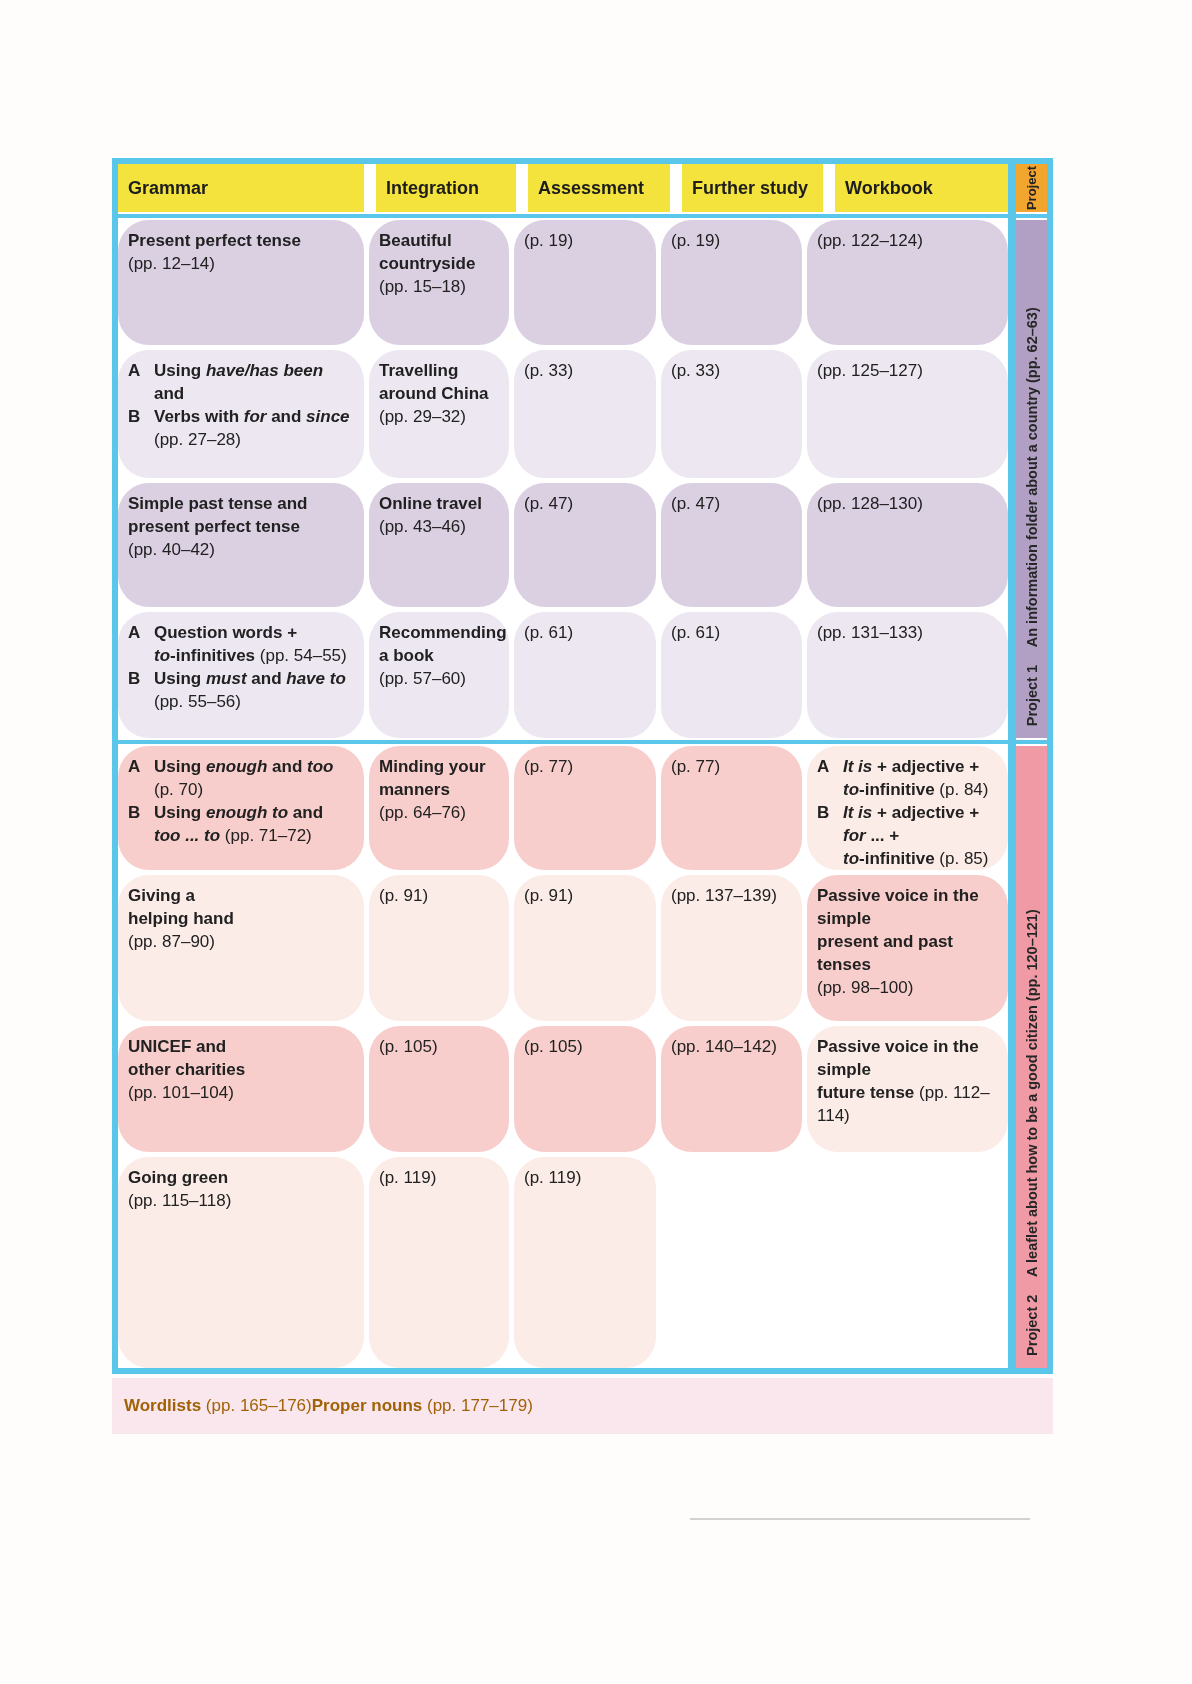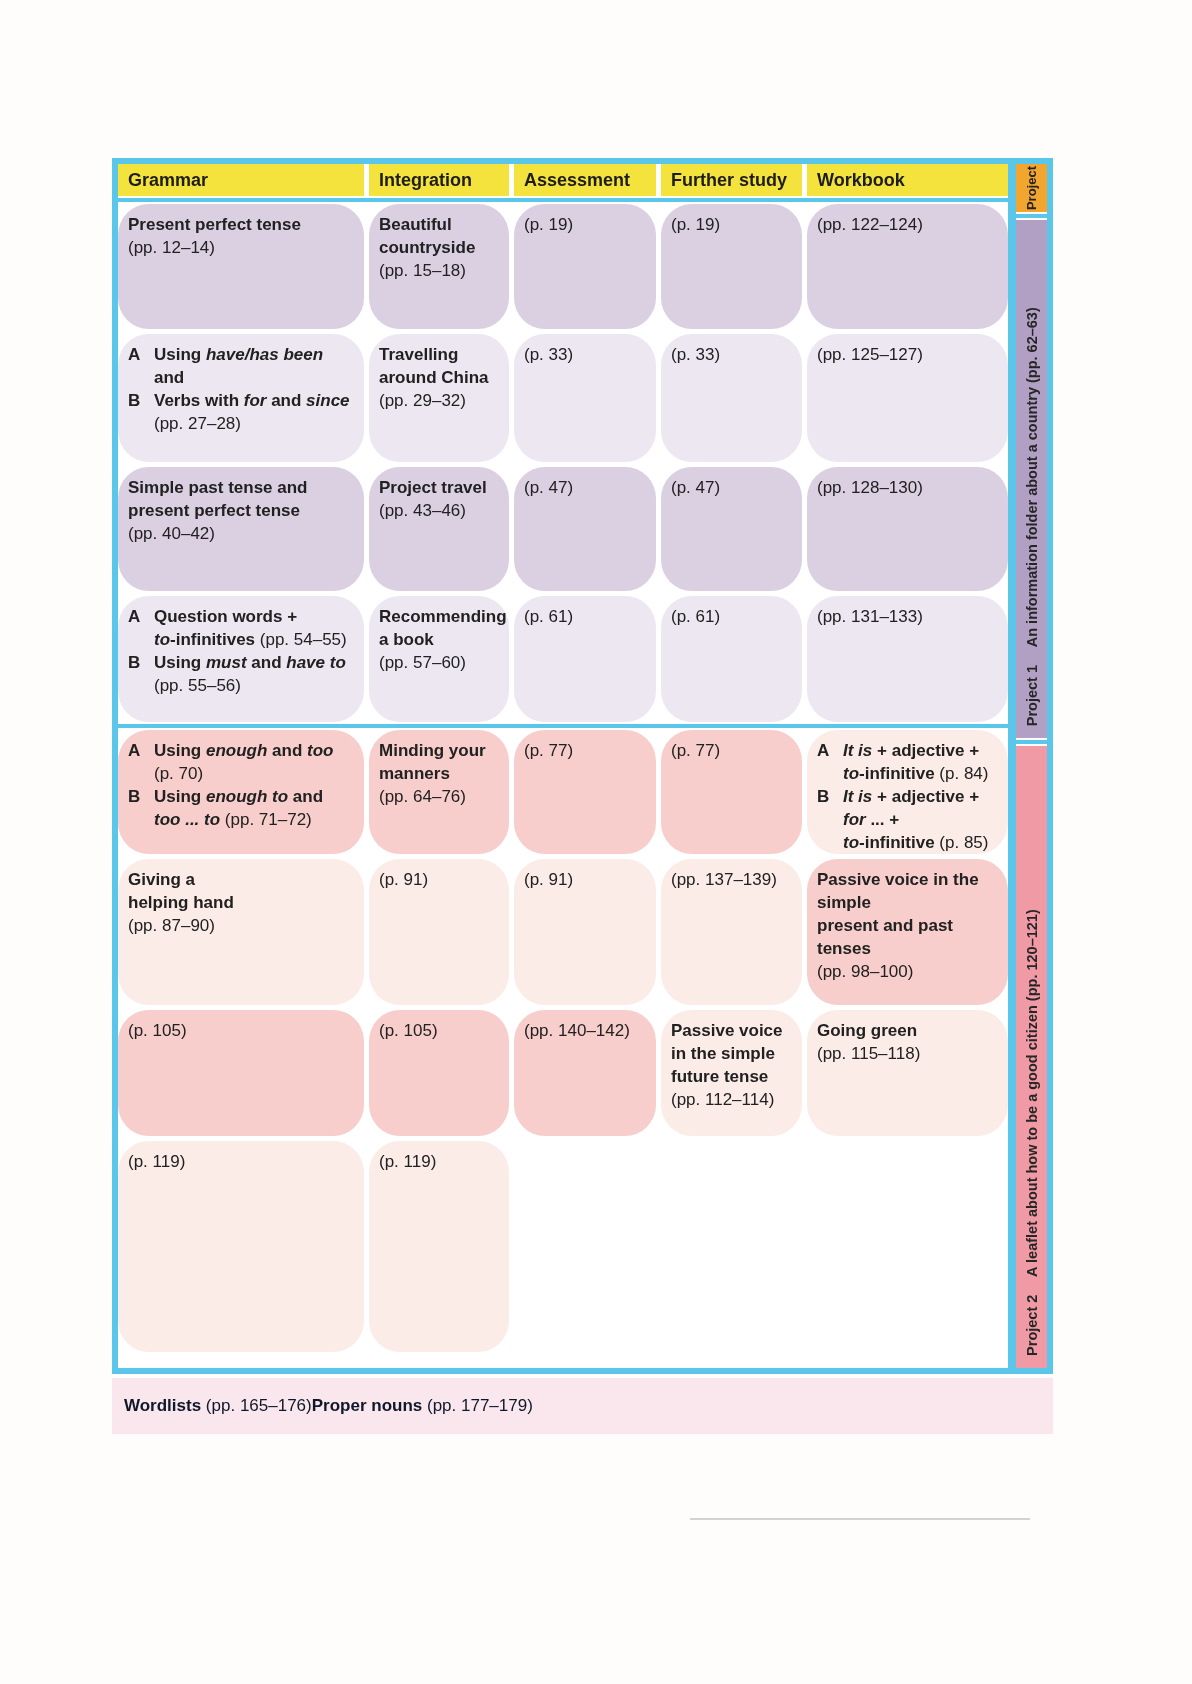--- a/index.html
+++ b/index.html
@@ -14,21 +14,21 @@
   .toc-table {
     position:absolute; left:112px; top:158px;
     display:flex;
     border:6px solid var(--border-cyan,#5ac6e9);
     background:#ffffff;
   }
   .main-area { width:890px; display:flex; flex-direction:column; background:#ffffff; }
   .header-grid {
     display:grid;
     grid-template-columns:246px 140px 142px 141px 201px;
-    gap:5px; height:32px; background:#ffffff;
+    gap:12px; height:48px; background:#ffffff;
   }
   .header-cell {
     background:var(--header-yellow,#f3e33c);
     display:flex; align-items:center;
     padding-left:10px; box-sizing:border-box;
     font-weight:bold; font-size:18px; color:#1d1d1d;
   }
   .hdivider { height:4px; margin:2px 0; background:var(--border-cyan,#5ac6e9); }
   .section-grid {
     display:grid;
@@ -76,21 +76,21 @@
   .project-bar.p1 { height:518px; background:var(--project1-bar,#b2a0c4); }
   .project-bar.p2 { height:622px; background:var(--project2-bar,#f09aa5); }
   .project-bar .vtext { font-weight:bold; font-size:14.5px; color:#262626; }
   .proj-desc { margin-inline-start:18px; }
 
   .footer-strip {
     position:absolute; left:112px; top:1378px; width:941px; height:56px;
     background:var(--footer-strip,#f9e7ed);
     display:flex; align-items:center;
     box-sizing:border-box; padding-left:12px;
-    font-size:17px; color:#0f172a;
+    font-size:17px; color:#a16207;
   }
   .foot-item b { font-weight:bold; }
   .foot-item + .foot-item { }
 
   .faint-line { position:absolute; left:690px; top:1518px; width:340px; height:2px; background:#d2d2d2; }
 </style>
 </head>
 <body>
 
 <div class="sheet">
@@ -149,21 +149,21 @@
           </div>
           <div class="cell purple shade-light">
             <div class="line"><span class="seg-body"><span class="s-r">(pp. 125–127)</span></span></div>
           </div>
           <div class="cell purple shade-dark">
             <div class="line"><span class="seg-body"><span class="s-b">Simple past tense and</span></span></div>
             <div class="line"><span class="seg-body"><span class="s-b">present perfect tense</span></span></div>
             <div class="line"><span class="seg-body"><span class="s-r">(pp. 40–42)</span></span></div>
           </div>
           <div class="cell purple shade-dark">
-            <div class="line"><span class="seg-body"><span class="s-b">Project travel</span></span></div>
+            <div class="line"><span class="seg-body"><span class="s-b">Online travel</span></span></div>
             <div class="line"><span class="seg-body"><span class="s-r">(pp. 43–46)</span></span></div>
           </div>
           <div class="cell purple shade-dark">
             <div class="line"><span class="seg-body"><span class="s-r">(p. 47)</span></span></div>
           </div>
           <div class="cell purple shade-dark">
             <div class="line"><span class="seg-body"><span class="s-r">(p. 47)</span></span></div>
           </div>
           <div class="cell purple shade-dark">
             <div class="line"><span class="seg-body"><span class="s-r">(pp. 128–130)</span></span></div>
@@ -248,20 +248,25 @@
           <div class="cell pink shade-light">
             <div class="line"><span class="seg-body"><span class="s-r">(p. 91)</span></span></div>
           </div>
           <div class="cell pink shade-light">
             <div class="line"><span class="seg-body"><span class="s-r">(pp. 137–139)</span></span></div>
           </div>
           <div class="cell pink shade-dark">
             <div class="line"><span class="seg-body"><span class="s-b">Passive voice in the simple</span></span></div>
             <div class="line"><span class="seg-body"><span class="s-b">present and past tenses</span></span></div>
             <div class="line"><span class="seg-body"><span class="s-r">(pp. 98–100)</span></span></div>
+          </div>
+          <div class="cell pink shade-dark">
+            <div class="line"><span class="seg-body"><span class="s-b">UNICEF and</span></span></div>
+            <div class="line"><span class="seg-body"><span class="s-b">other charities</span></span></div>
+            <div class="line"><span class="seg-body"><span class="s-r">(pp. 101–104)</span></span></div>
           </div>
           <div class="cell pink shade-dark">
             <div class="line"><span class="seg-body"><span class="s-r">(p. 105)</span></span></div>
           </div>
           <div class="cell pink shade-dark">
             <div class="line"><span class="seg-body"><span class="s-r">(p. 105)</span></span></div>
           </div>
           <div class="cell pink shade-dark">
             <div class="line"><span class="seg-body"><span class="s-r">(pp. 140–142)</span></span></div>
           </div>

